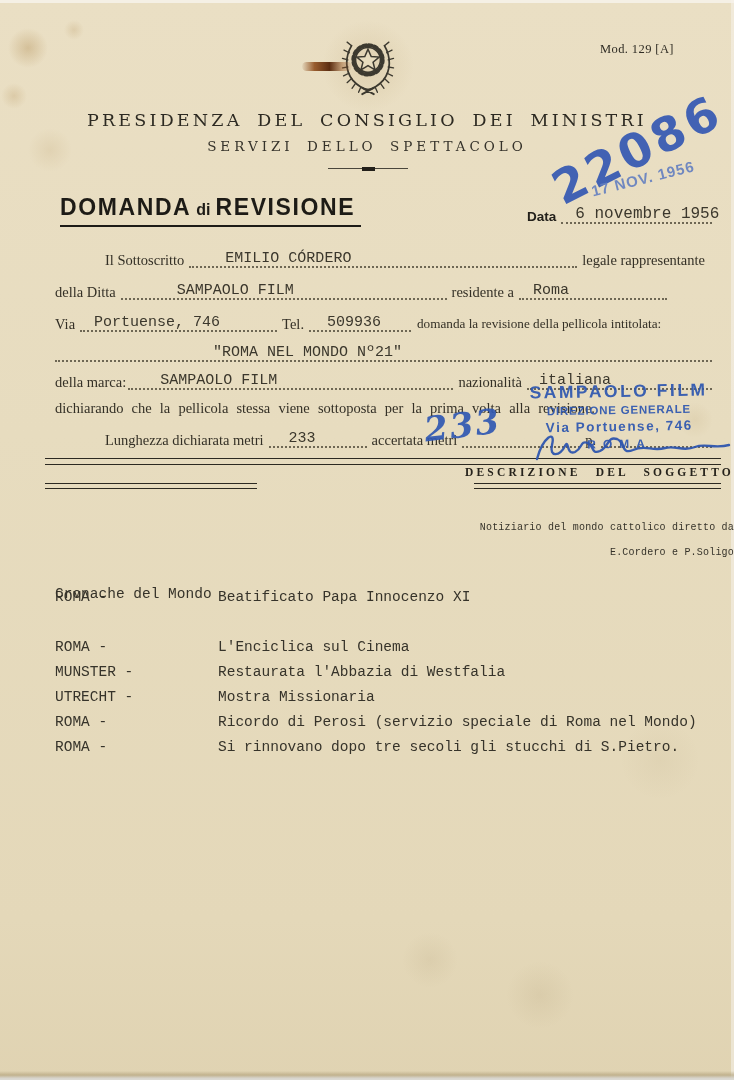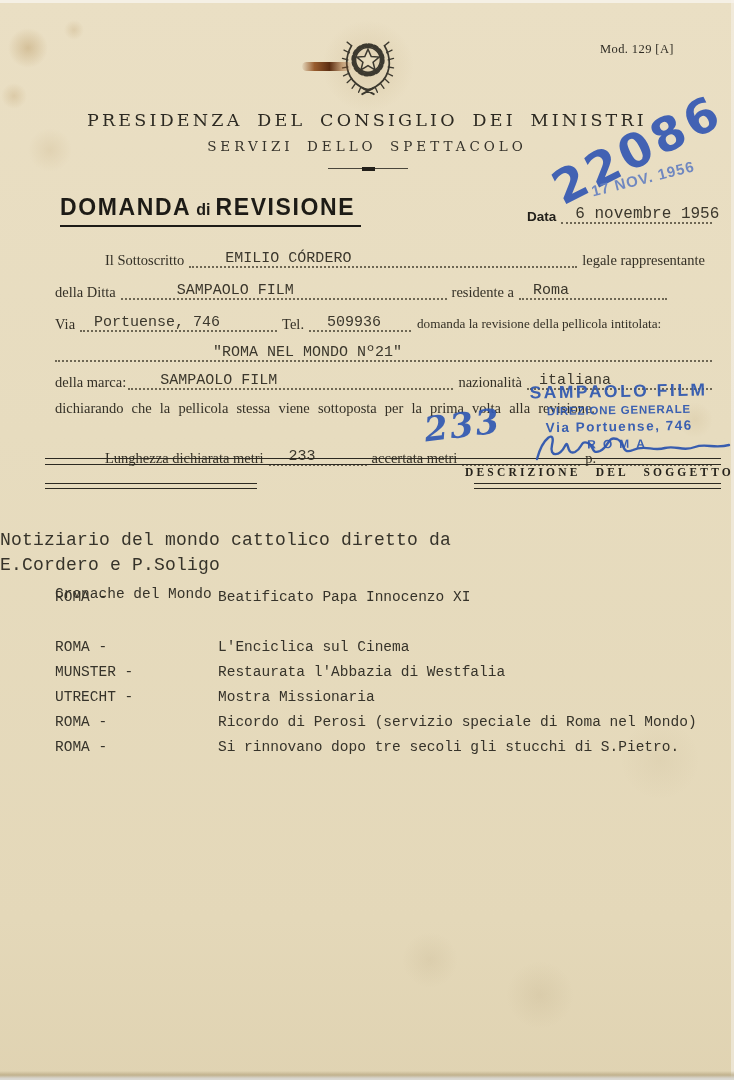--- a/index.html
+++ b/index.html
@@ -76,22 +76,22 @@
 
   
   .band-top{left:45px;right:13px;top:458px;height:4.5px;border-top:1.8px solid #2c2921;border-bottom:1.4px solid #2c2921;}
   .band-text{left:0;right:0;top:466px;text-align:right;font-size:11.5px;font-weight:bold;
     letter-spacing:3.2px;word-spacing:9px;color:#26231c;}
   .band-side{top:483px;height:3.5px;border-top:1.1px solid #2c2921;border-bottom:1.1px solid #2c2921;}
   .band-side.left{left:45px;width:212px;}
   .band-side.right{left:474px;right:13px;}
 
   
-  .intro{left:0;right:0;text-align:left;font-family:"Liberation Mono","DejaVu Sans Mono",monospace;
-    font-size:18px;color:#36332a;letter-spacing:.2px;margin-top:8px;}
+  .intro{left:0;right:0;text-align:right;font-family:"Liberation Mono","DejaVu Sans Mono",monospace;
+    font-size:10px;color:#36332a;letter-spacing:.2px;}
   .ditem{left:55px;right:14px;display:flex;font-family:"Liberation Mono","DejaVu Sans Mono",monospace;
     font-size:14.5px;color:#36332a;line-height:1.1;}
   .ditem .place{flex:0 0 163px;white-space:nowrap;}
   .ditem .txt{white-space:nowrap;}
 </style>
 </head>
 <body>
 
 <div class="page">
   <div class="abs z rust"></div>
@@ -175,21 +175,21 @@
       <span class="tv" style="left:32px;">SAMPAOLO FILM</span>
     </span>
     <span class="lbl after">nazionalità</span>
     <span class="dots" style="width:185px;">
       <span class="tv" style="left:12px;">italiana</span>
     </span>
   </div>
 
   <div class="abs z" style="left:55px;top:400px;font-size:14.5px;word-spacing:4.5px;color:#343026;">dichiarando che la pellicola stessa viene sottoposta per la prima volta alla revisione.</div>
 
-  <div class="abs z frow" style="left:105px;right:22px;top:446px;">
+  <div class="abs z frow" style="left:105px;right:22px;top:428px;">
     <span class="lbl">Lunghezza dichiarata metri</span>
     <span class="dots" style="width:98px;">
       <span class="tv" style="left:20px;">233</span>
     </span>
     <span class="lbl after">accertata metri</span>
     <span class="dots" style="width:118px;"></span>
     <span class="lbl after">p.</span>
     <span class="dots grow"></span>
   </div>
 

